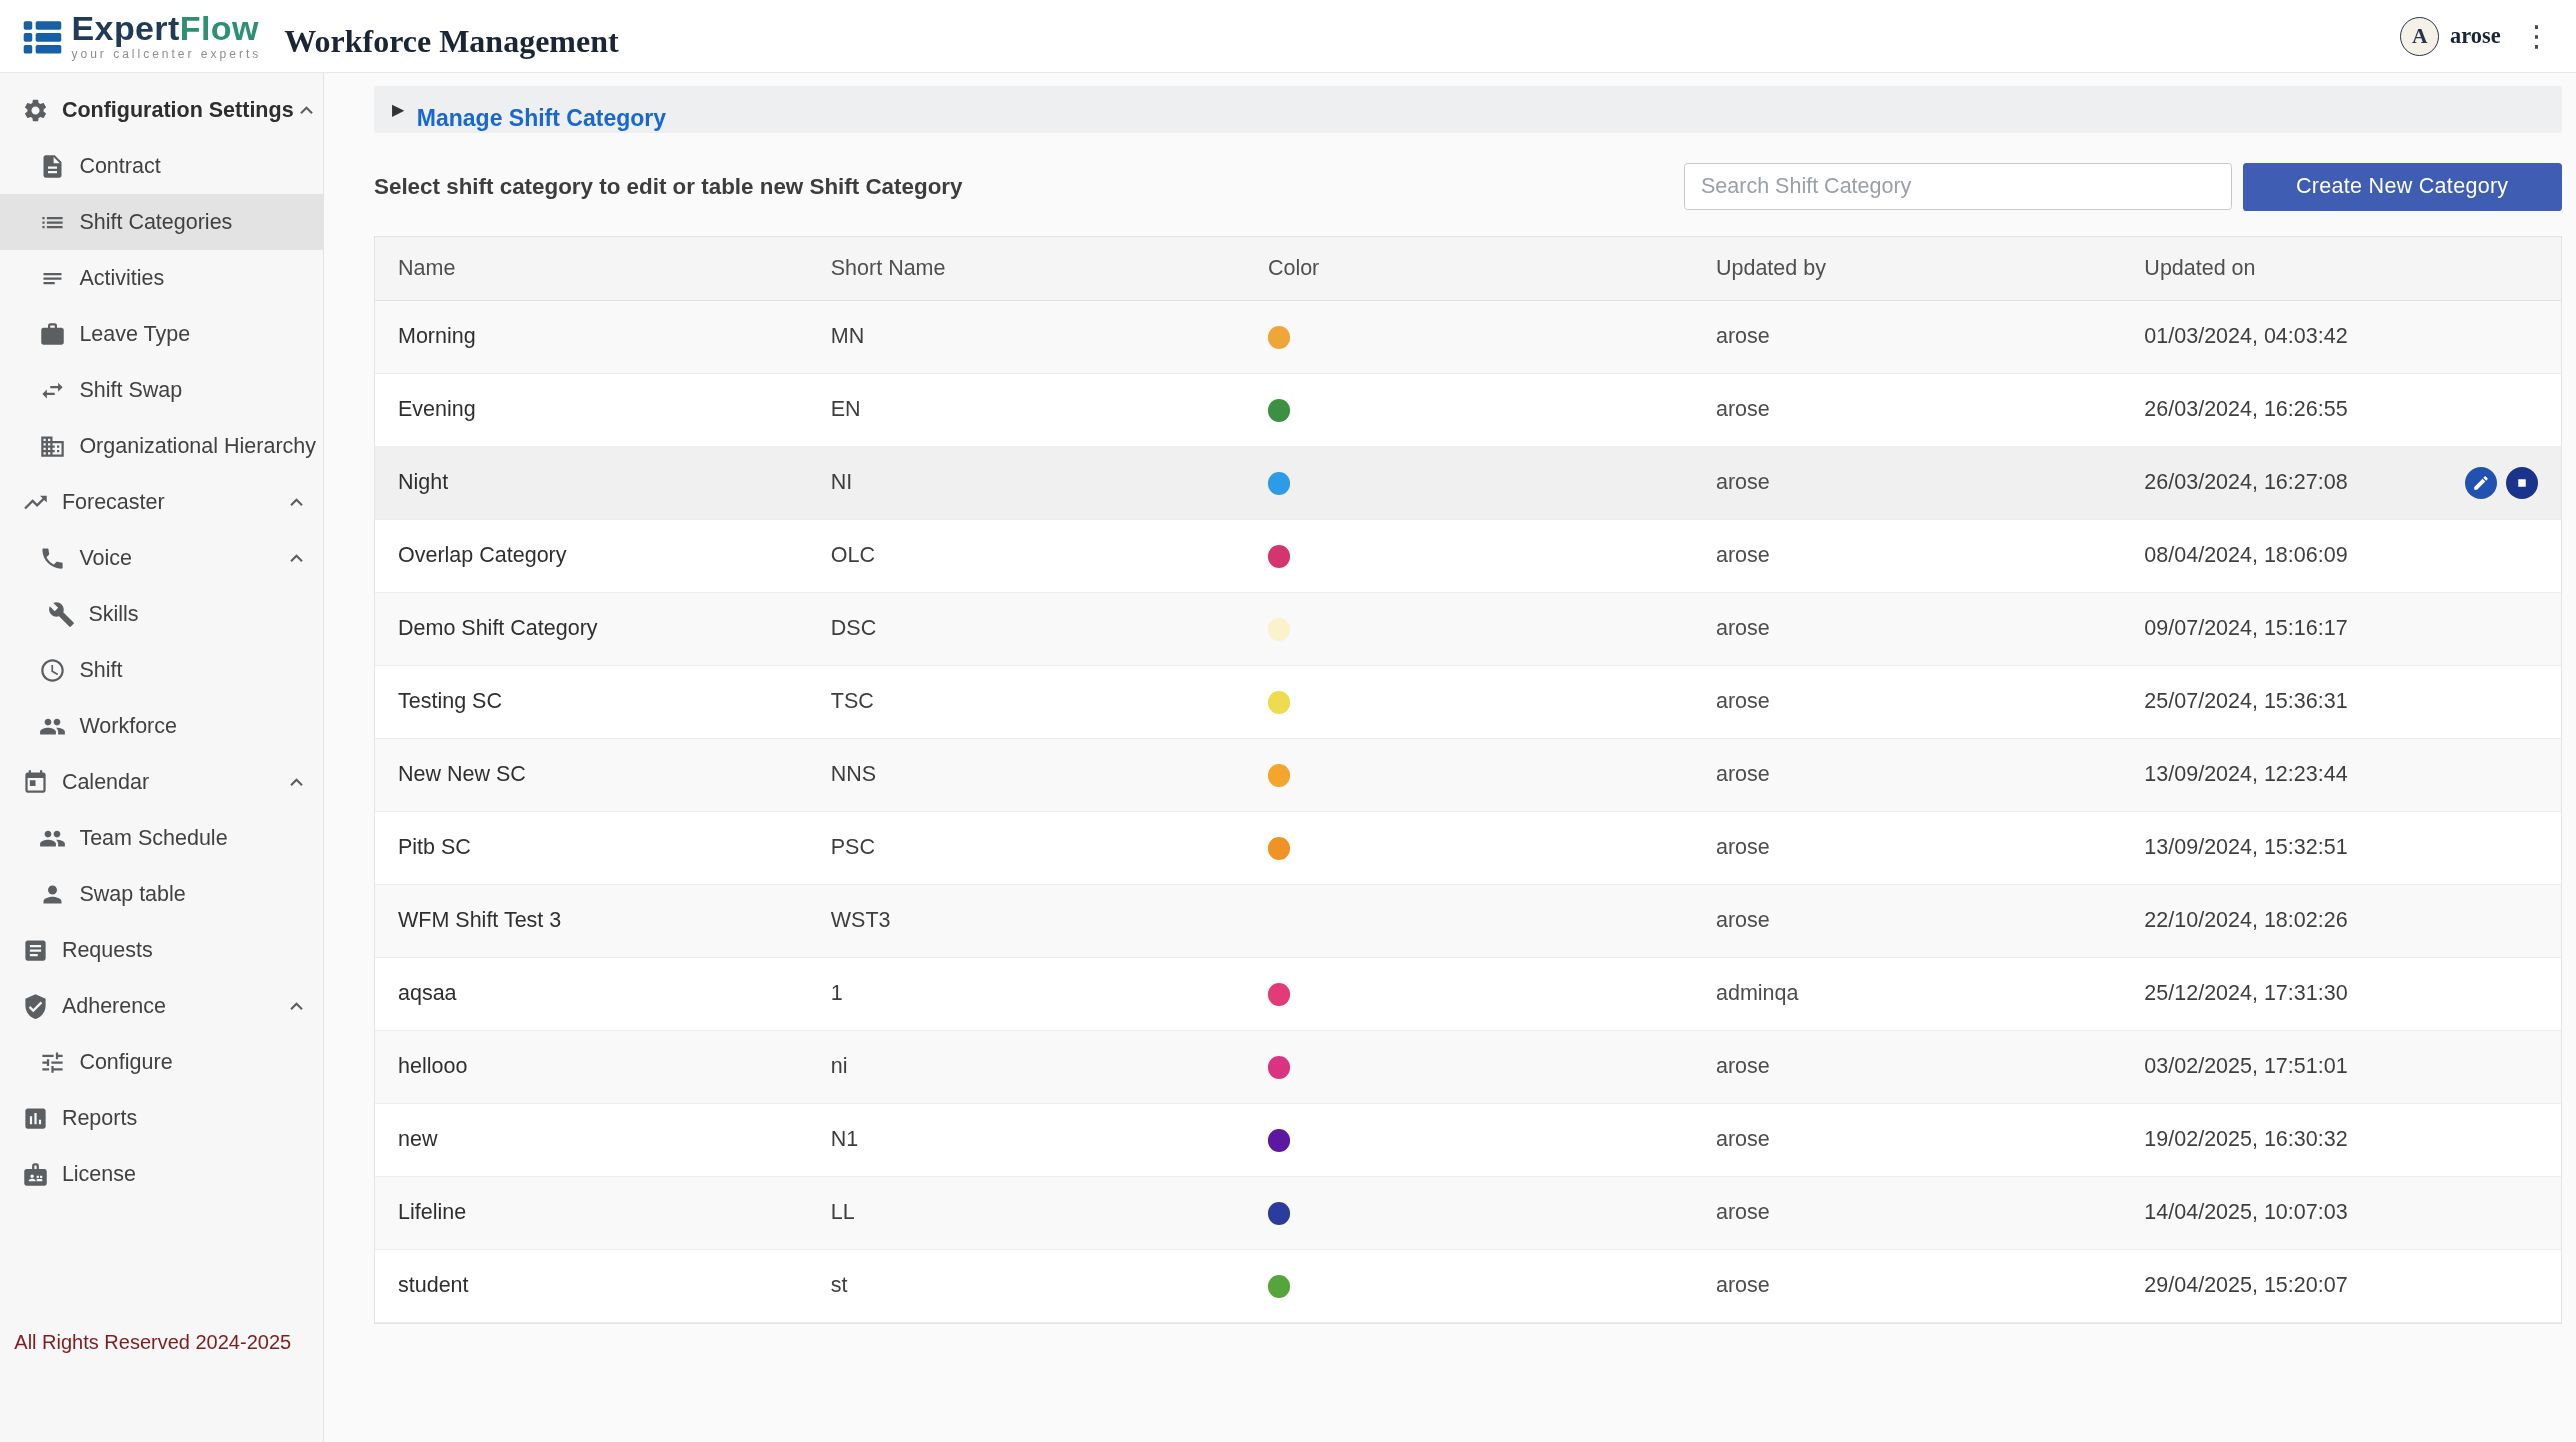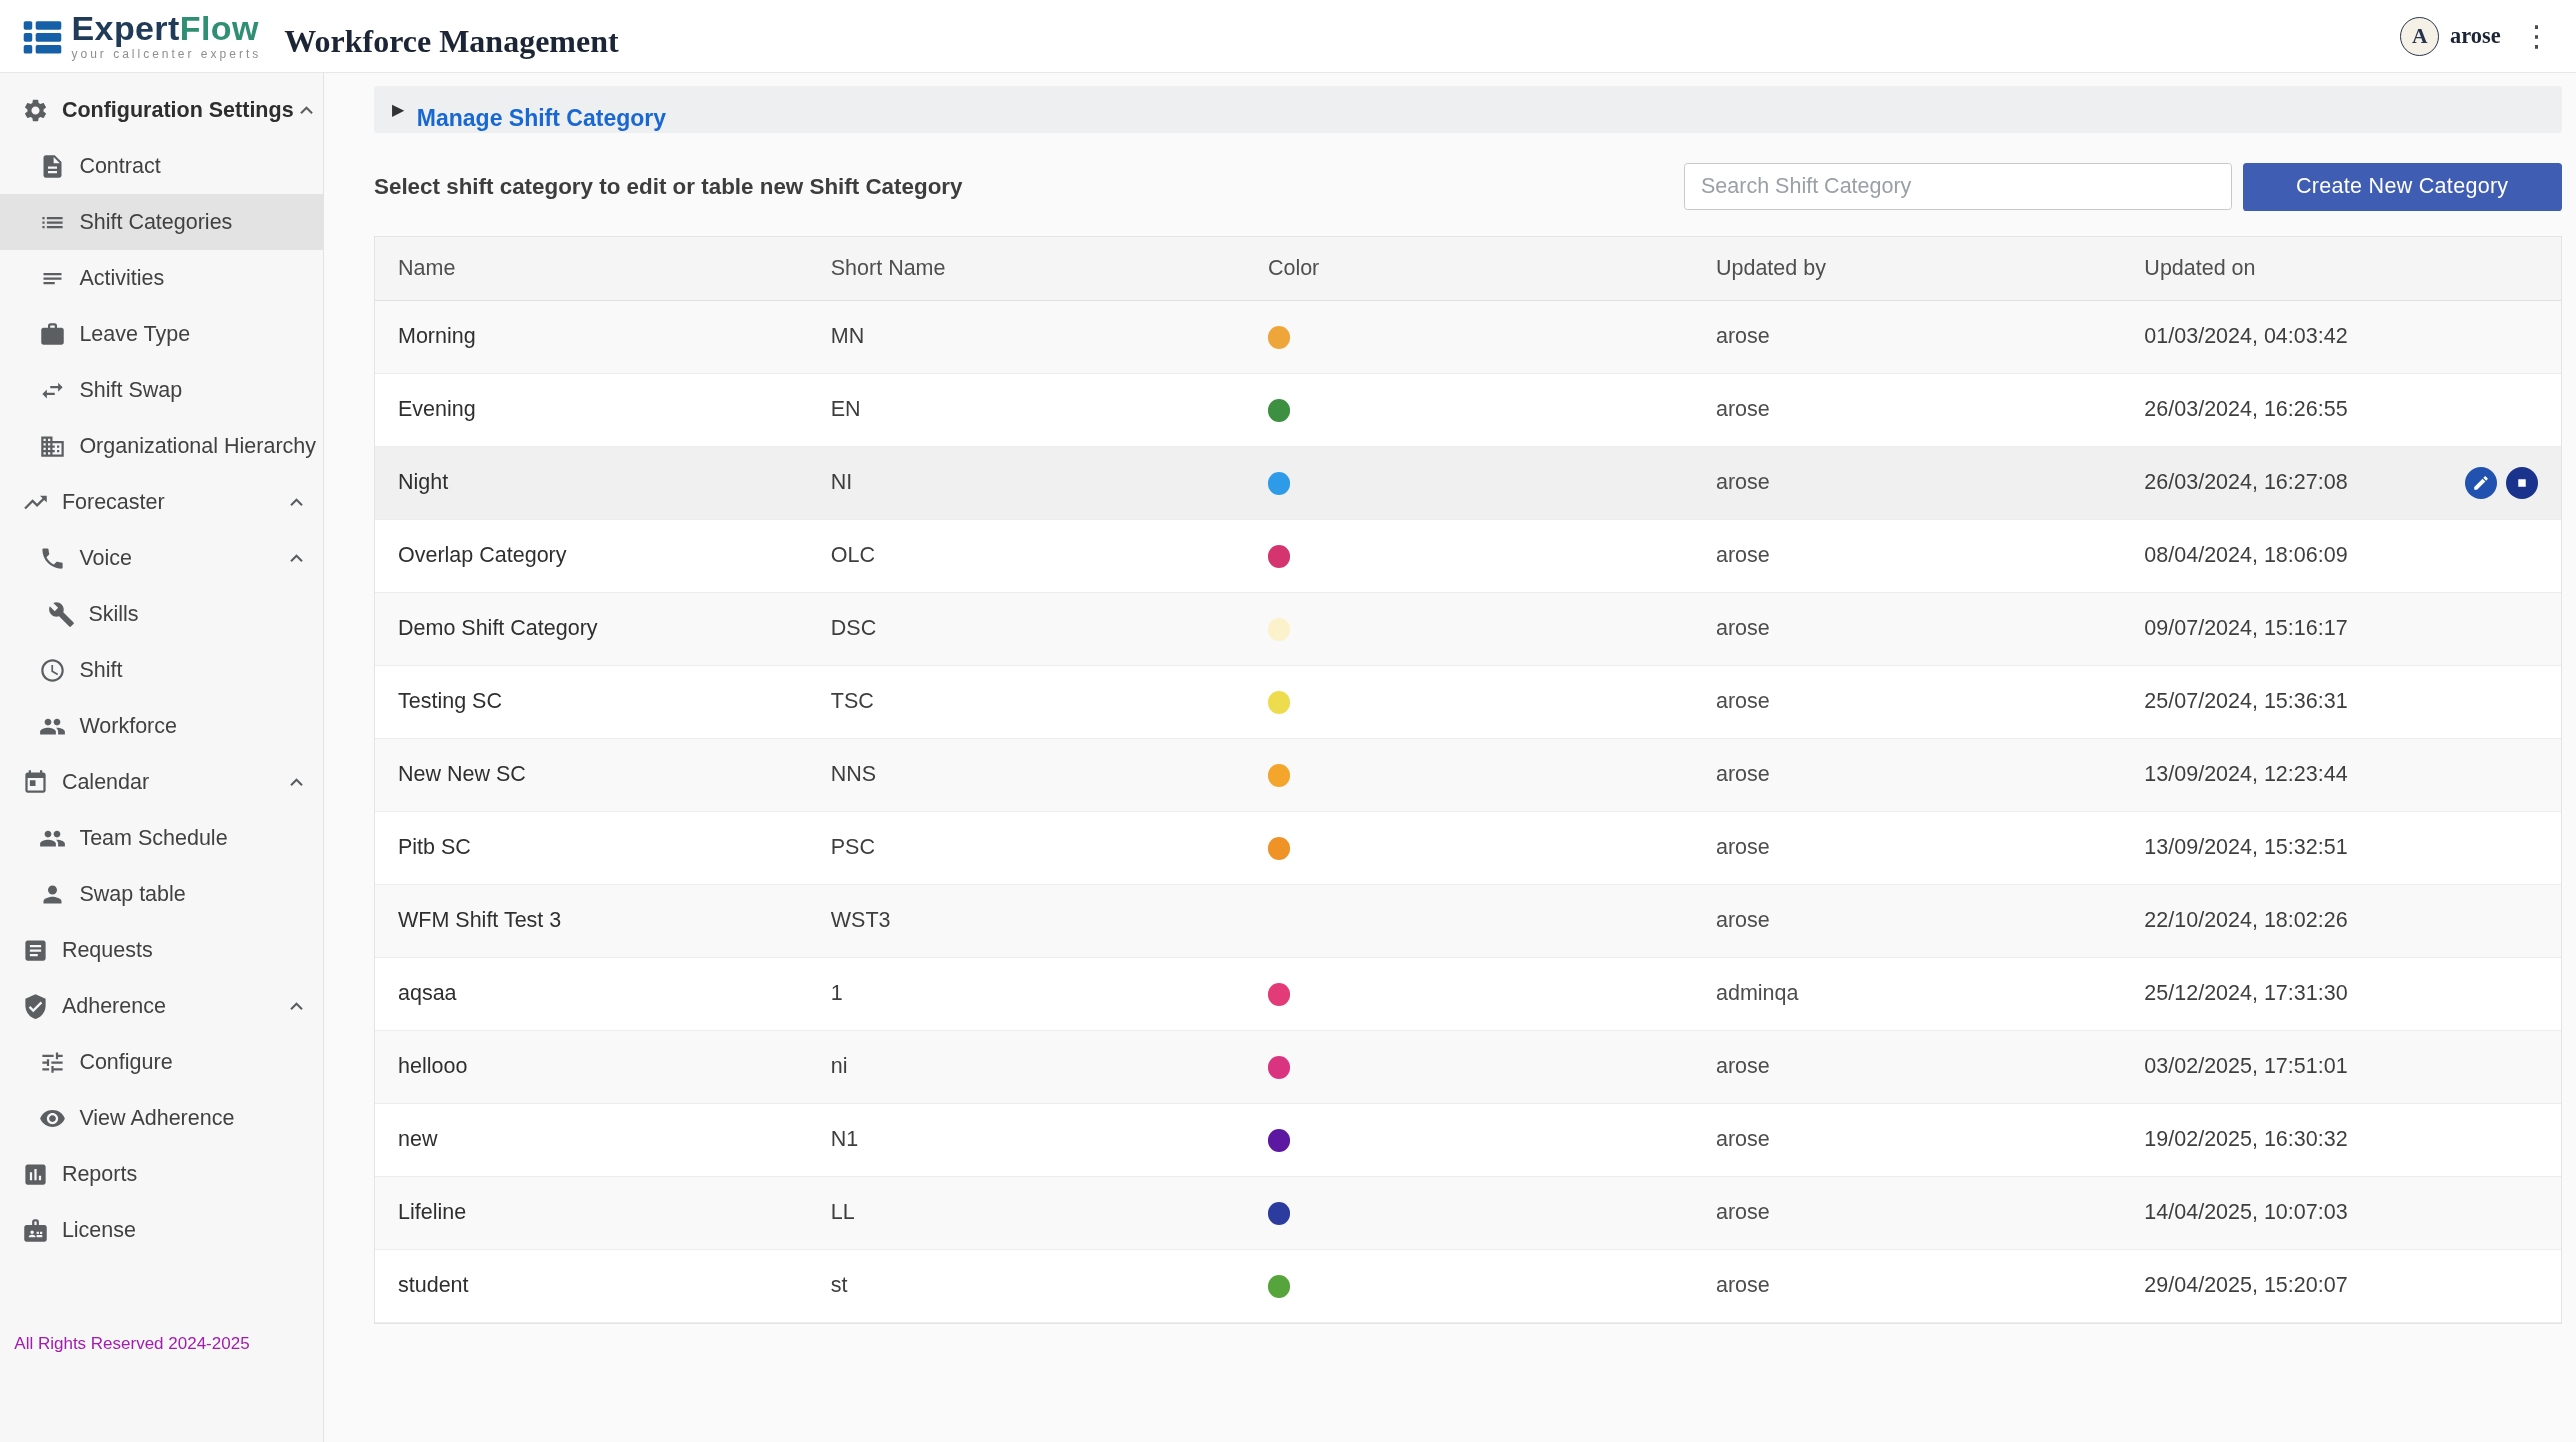--- a/index.html
+++ b/index.html
@@ -51,21 +51,21 @@
   .nav-item.lvl0 { padding-left:21.5px; }
   .nav-item.lvl1 { padding-left:39px; }
   .nav-item.lvl2 { padding-left:48px; }
   .nav-item.selected { background:#e3e3e3; }
   .nav-icon { width:27px; height:27px; color:#5c5f62; flex:none; }
   .nav-icon svg { width:27px; height:27px; display:block; }
   .nav-label { font-size:21.5px; color:#414141; margin-left:13.4px; white-space:nowrap; }
   .nav-item.strong .nav-label { font-weight:700; color:#2e2e2e; }
   .nav-chevron { margin-left:auto; width:25px; height:25px; color:#5c5f62; }
   .nav-chevron svg { width:25px; height:25px; display:block; }
-  .sidebar-footer { position:absolute; bottom:88px; left:14.3px; font-size:17px; color:#a21caf; }
+  .sidebar-footer { position:absolute; bottom:88px; left:14.3px; font-size:20px; color:#7f1d1d; }
 
   
   .main { flex:1; padding:12.5px 14.3px 0 50px; background:#fafafa; }
   .panel-bar {
     height:47px; background:#edeff1; border-radius:3.6px;
     display:flex; align-items:center; padding:0 18px; gap:12.5px;
   }
   .expander { font-size:16px; color:#333; cursor:pointer; }
   .panel-title { font-size:23px; font-weight:700; cursor:pointer; }
 
@@ -369,28 +369,20 @@
         </span>
     </div>
     <div class="nav-item lvl1">
       <span class="nav-icon">
           <svg viewBox="0 0 30 30" width="27" height="27">
             <use href="#i-tune"></use>
           </svg>
         </span>
       <span class="nav-label">Configure</span>
     </div>
-    <div class="nav-item lvl1">
-      <span class="nav-icon">
-          <svg viewBox="0 0 30 30" width="27" height="27">
-            <use href="#i-eye"></use>
-          </svg>
-        </span>
-      <span class="nav-label">View Adherence</span>
-    </div>
     <div class="nav-item lvl0">
       <span class="nav-icon">
           <svg viewBox="0 0 30 30" width="27" height="27">
             <use href="#i-chart"></use>
           </svg>
         </span>
       <span class="nav-label">Reports</span>
     </div>
     <div class="nav-item lvl0">
       <span class="nav-icon">

